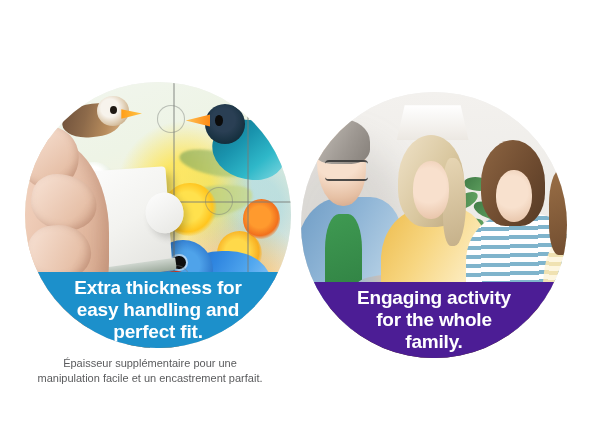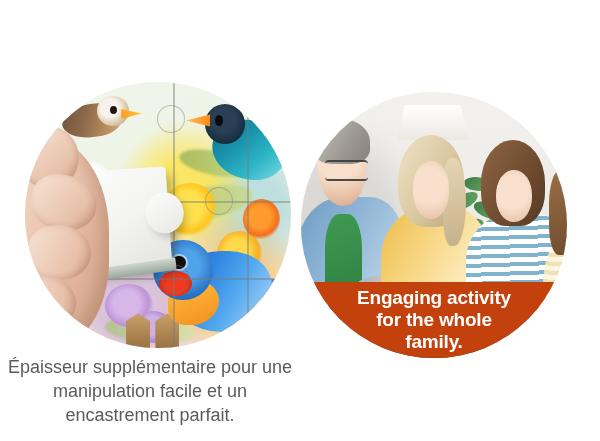--- a/index.html
+++ b/index.html
@@ -442,21 +442,21 @@
     white-space: pre-line;
   }
 
   
   .subcaption {
     position: absolute;
     left: 0;
     width: 300px;
     text-align: center;
     color: #5a5b5d;
-    font-size: 18px;
+    font-size: 11px;
     line-height: 1.32;
     white-space: pre-line;
   }
   .panel-left  .subcaption { top: 356px; }
   .panel-right .subcaption { top: 356px; }
 </style>
 </head>
 <body style="background: rgb(255, 255, 255);">
 
 <div class="feature-board">
@@ -529,20 +529,25 @@
             <span class="palm"></span>
             <span class="finger f1"></span>
             <span class="finger f2"></span>
             <span class="finger f3"></span>
             <span class="finger f4"></span>
           </div>
 
         </div>
       </div>
 
+      <div class="caption-band" style="background:#1C90CB">
+        <div class="caption-text" style="color: rgb(255, 255, 255);">Extra thickness for
+easy handling and
+perfect fit.</div>
+      </div>
     </div>
 
     <div class="subcaption" style="color: rgb(90, 91, 93);">Épaisseur supplémentaire pour une
 manipulation facile et un encastrement parfait.</div>
   </div>
 
   <div class="feature-panel panel-right">
 
     <div class="medallion">
 
@@ -602,21 +607,21 @@
             <i></i>
             <i></i>
             <i></i>
             <i></i>
             <i></i>
           </div>
 
         </div>
       </div>
 
-      <div class="caption-band" style="background:#c2410c">
+      <div class="caption-band" style="background:#4c1d95">
         <div class="caption-text" style="color: rgb(255, 255, 255);">Engaging activity
 for the whole
 family.</div>
       </div>
     </div>
 
   </div>
 
 </div>
 

